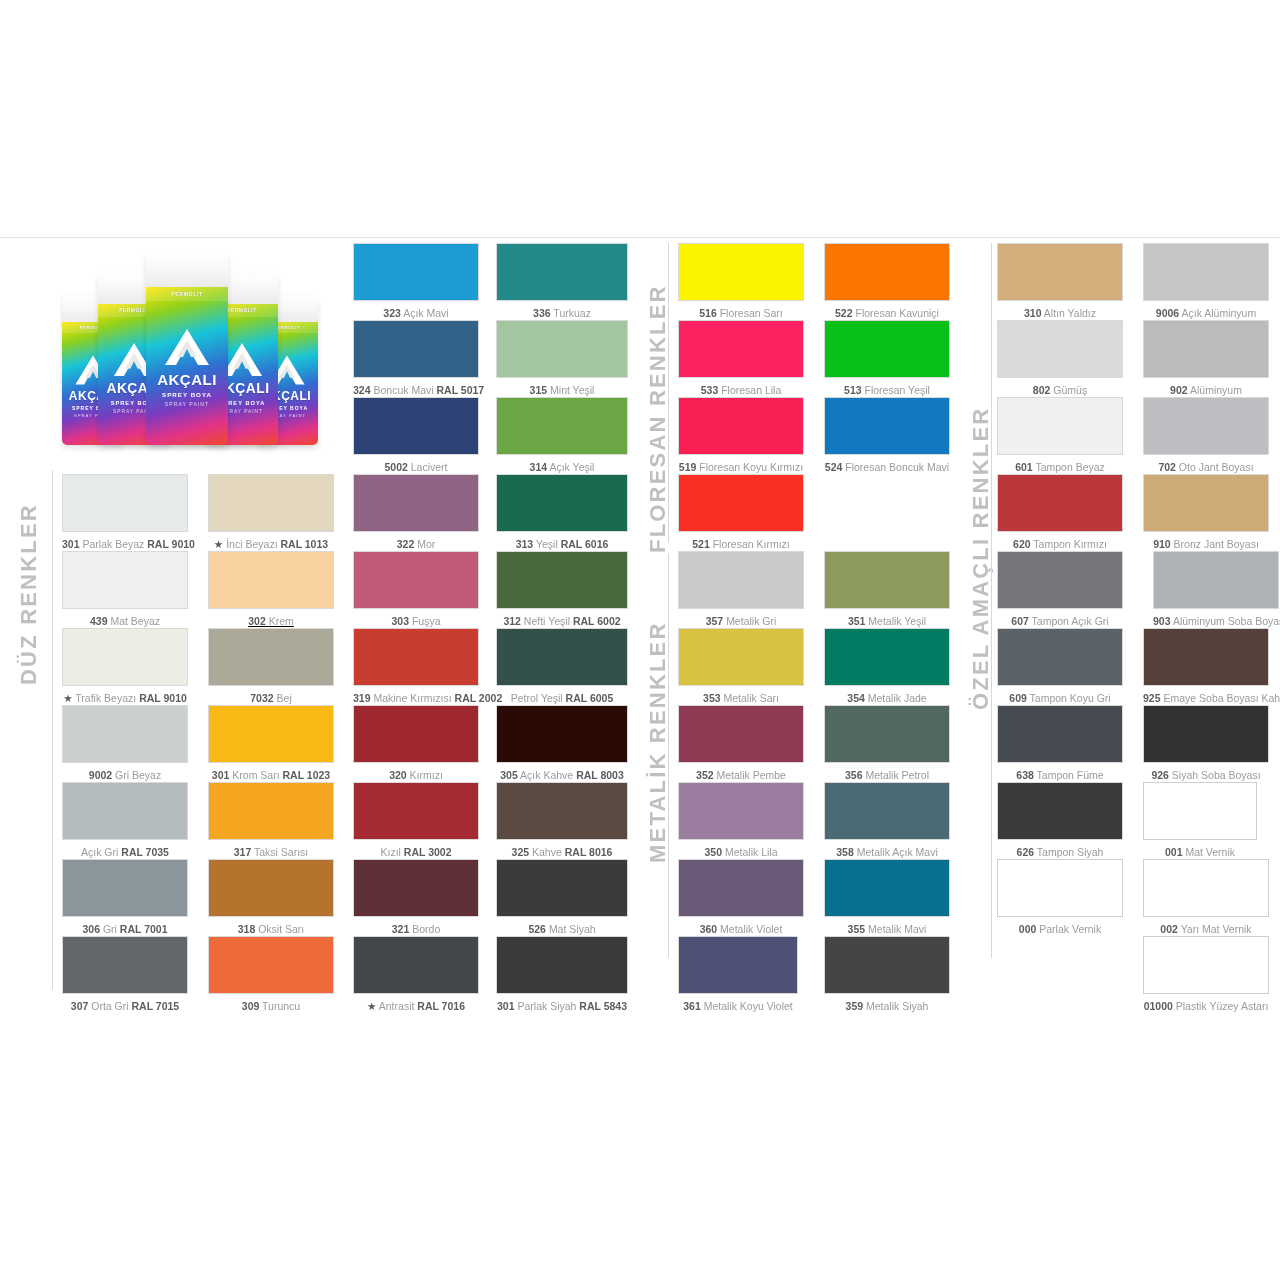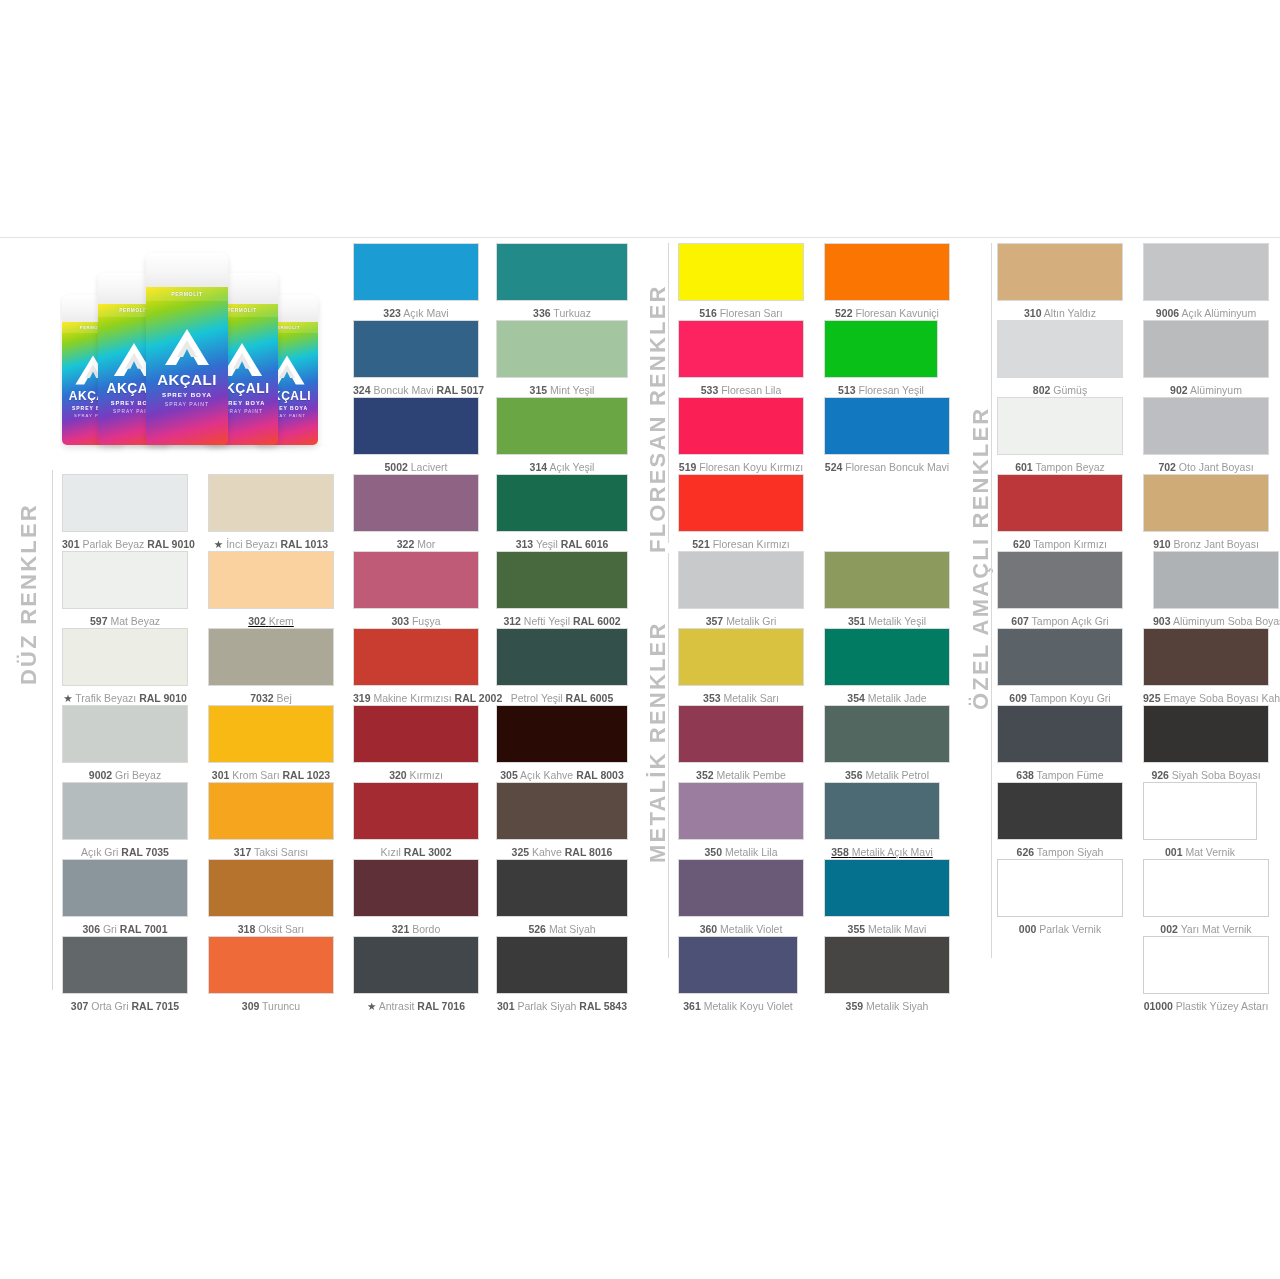--- a/index.html
+++ b/index.html
@@ -181,21 +181,21 @@
       <div class="vtitle" style="left: 968px; top: 390px; height: 320px;">ÖZEL AMAÇLI RENKLER</div>
       <div class="vrule" style="left: 991px; top: 243px; height: 715px;"></div>
     </div>
   <div id="grid">
       <div class="swatch" style="left: 62px; width: 126px; top: 474px;">
         <div class="chip" title="301 Parlak Beyaz RAL 9010" style="background: rgb(230, 234, 234);"></div>
         <div class="cap-label"><b>301</b> <span>Parlak Beyaz</span> <span class="ral">RAL 9010</span></div>
       </div>
       <div class="swatch" style="left: 62px; width: 126px; top: 551px;">
         <div class="chip" title="501 Mat Beyaz" style="background: rgb(238, 240, 238);"></div>
-        <div class="cap-label"><b>597</b> <span>Mat Beyaz</span></div>
+        <div class="cap-label"><b>439</b> <span>Mat Beyaz</span></div>
       </div>
       <div class="swatch" style="left: 62px; width: 126px; top: 628px;">
         <div class="chip" title="Trafik Beyazı RAL 9010" style="background: rgb(236, 238, 230);"></div>
         <div class="cap-label"><span class="star">★</span> <span>Trafik Beyazı</span> <span class="ral">RAL 9010</span></div>
       </div>
       <div class="swatch" style="left: 62px; width: 126px; top: 705px;">
         <div class="chip" title="9002 Gri Beyaz" style="background: rgb(204, 208, 205);"></div>
         <div class="cap-label"><b>9002</b> <span>Gri Beyaz</span></div>
       </div>
       <div class="swatch" style="left: 62px; width: 126px; top: 782px;">
@@ -331,21 +331,21 @@
         <div class="cap-label"><b>519</b> <span>Floresan Koyu Kırmızı</span></div>
       </div>
       <div class="swatch" style="left: 678px; width: 126px; top: 474px;">
         <div class="chip" title="521 Floresan Kırmızı" style="background: rgb(251, 48, 36);"></div>
         <div class="cap-label"><b>521</b> <span>Floresan Kırmızı</span></div>
       </div>
       <div class="swatch" style="left: 824px; width: 126px; top: 243px;">
         <div class="chip" title="522 Floresan Kavuniçi" style="background: rgb(251, 117, 3);"></div>
         <div class="cap-label"><b>522</b> <span>Floresan Kavuniçi</span></div>
       </div>
-      <div class="swatch" style="left: 824px; width: 114px; top: 320px; border-radius: 21px;">
+      <div class="swatch" style="left: 824px; width: 126px; top: 320px; border-radius: 21px;">
         <div class="chip" title="513 Floresan Yeşil" style="background: rgb(9, 192, 24);"></div>
         <div class="cap-label"><b>513</b> <span>Floresan Yeşil</span></div>
       </div>
       <div class="swatch" style="left: 824px; width: 126px; top: 397px;">
         <div class="chip" title="524 Floresan Boncuk Mavi" style="background: rgb(18, 120, 192);"></div>
         <div class="cap-label"><b>524</b> <span>Floresan Boncuk Mavi</span></div>
       </div>
       <div class="swatch" style="left: 678px; width: 126px; top: 551px;">
         <div class="chip" title="357 Metalik Gri" style="background: rgb(200, 201, 203);"></div>
         <div class="cap-label"><b>357</b> <span>Metalik Gri</span></div>
@@ -375,21 +375,21 @@
         <div class="cap-label"><b>351</b> <span>Metalik Yeşil</span></div>
       </div>
       <div class="swatch" style="left: 824px; width: 126px; top: 628px;">
         <div class="chip" title="354 Metalik Jade" style="background: rgb(1, 124, 99);"></div>
         <div class="cap-label"><b>354</b> <span>Metalik Jade</span></div>
       </div>
       <div class="swatch" style="left: 824px; width: 126px; top: 705px;">
         <div class="chip" title="356 Metalik Petrol" style="background: rgb(81, 103, 95);"></div>
         <div class="cap-label"><b>356</b> <span>Metalik Petrol</span></div>
       </div>
-      <div class="swatch" style="left: 824px; width: 116px; top: 782px; text-decoration: underline;">
+      <div class="swatch" style="left: 824px; width: 126px; top: 782px;">
         <div class="chip" title="358 Metalik Açık Mavi" style="background: rgb(76, 106, 116);"></div>
         <div class="cap-label"><b>358</b> <span>Metalik Açık Mavi</span></div>
       </div>
       <div class="swatch" style="left: 824px; width: 126px; top: 859px;">
         <div class="chip" title="355 Metalik Mavi" style="background: rgb(5, 113, 143);"></div>
         <div class="cap-label"><b>355</b> <span>Metalik Mavi</span></div>
       </div>
       <div class="swatch" style="left: 824px; width: 126px; top: 936px;">
         <div class="chip" title="359 Metalik Siyah" style="background: rgb(71, 69, 67);"></div>
         <div class="cap-label"><b>359</b> <span>Metalik Siyah</span></div>

